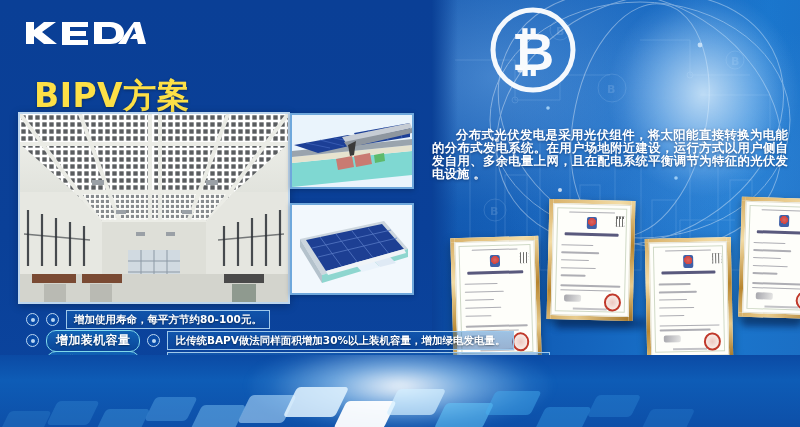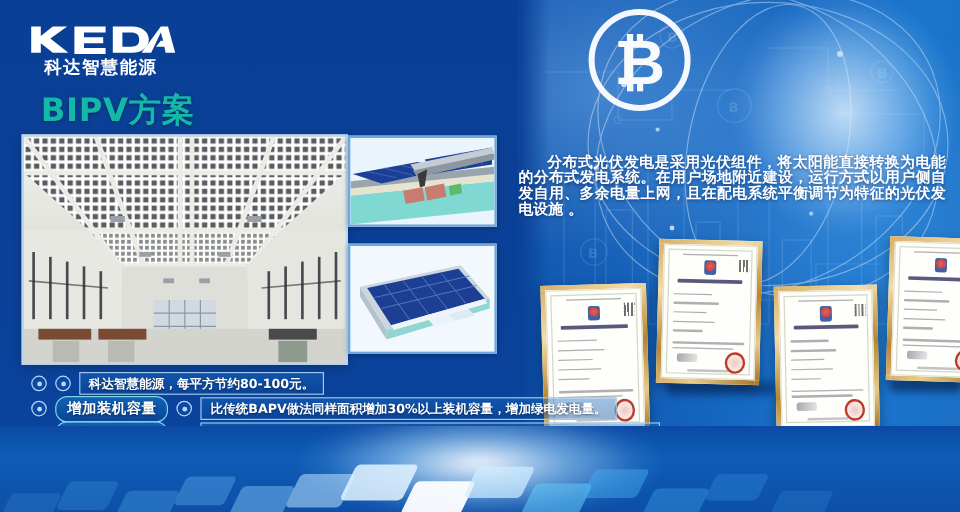--- a/index.html
+++ b/index.html
@@ -52,21 +52,21 @@
   
   .logo{position:absolute;left:24px;top:20px;width:140px;}
   .logo-mark{display:block;}
   .logo-cn{
     margin-top:1px;color:#ffffff;font-size:14.5px;letter-spacing:1.2px;
     font-weight:700;font-family:"DejaVu Sans",sans-serif;text-align:center;width:120px;
   }
   
   .title{
     position:absolute;left:34px;top:74px;
-    color:#14b8a6;font-size:27px;font-weight:700;letter-spacing:.5px;
+    color:#fde047;font-size:33px;font-weight:700;letter-spacing:.5px;
     font-family:"DejaVu Sans",sans-serif;
     text-shadow:0 1px 3px rgba(0,0,0,.35);
     text-align:center;
   }
 
   
   .photo-frame{
     position:absolute;left:18px;top:112px;width:268px;height:188px;
     border:2px solid #bcd6ef;background:#d9d9d2;overflow:hidden;
     box-shadow:0 2px 8px rgba(0,0,0,.25);
@@ -234,21 +234,20 @@
 
   <div class="logo">
     <svg class="logo-mark" width="122" height="26" viewBox="0 0 122 26">
       <g fill="#ffffff">
         <path d="M2 2 h8 v8 l10-8 h12 L18 12 l15 12 H20 L10 16 v8 H2 z"></path>
         <path d="M38 2 h26 v5 H46 v4 h16 v5 H46 v4 h18 v5 H38 z"></path>
         <path d="M70 2 h16 c9 0 14 5 14 11 s-5 11 -14 11 H70 z M78 7 v12 h7 c5 0 7-2 7-6 s-2-6 -7-6 z"></path>
         <path d="M110 2 h6 l6 22 h-8 l-1-5 h-7 l4-5 h2 l-2-7 -8 17 h-8 z"></path>
       </g>
     </svg>
-    <div class="logo-cn">科达智慧能源</div>
   </div>
 
   <div class="title">BIPV方案</div>
 
   <div class="photo-frame">
     <div class="atrium">
       <svg width="268" height="188" viewBox="0 0 268 188">
         <defs>
           <linearGradient id="sky" x1="0" y1="0" x2="0" y2="1">
             <stop offset="0" stop-color="#f2f3ee"></stop>
@@ -475,21 +474,21 @@
       <div class="c-seal" style="top:80%;"></div>
       <div class="c-foot" style="top:94%;"></div>
     </div>
   </div>
 
   <div class="bullets">
 
     <div class="brow">
       <span class="ring"></span>
       <span class="ring ring2"></span>
-      <span class="desc">科达智慧能源，每平方节约80-100元。</span>
+      <span class="desc">增加使用寿命，每平方节约80-100元。</span>
       <span class="trail"></span>
     </div>
 
     <div class="brow">
       <span class="ring"></span>
       <span class="pill">增加装机容量</span>
       <span class="ring ring2"></span>
       <span class="desc">比传统BAPV做法同样面积增加30%以上装机容量，增加绿电发电量。</span>
       <span class="trail"></span>
     </div>

